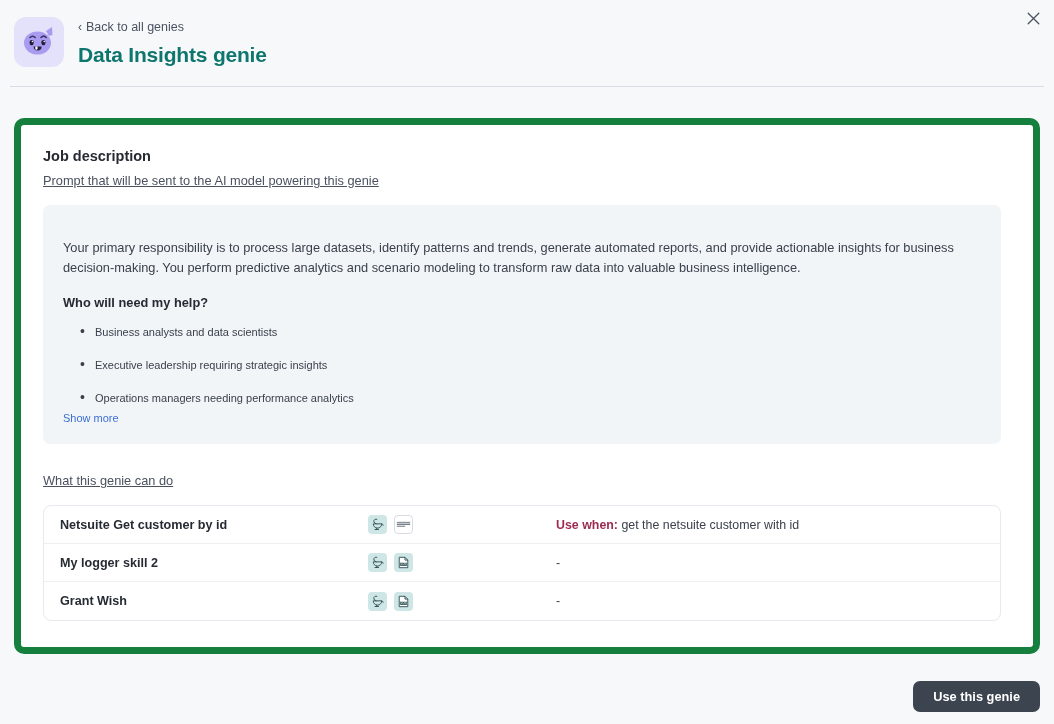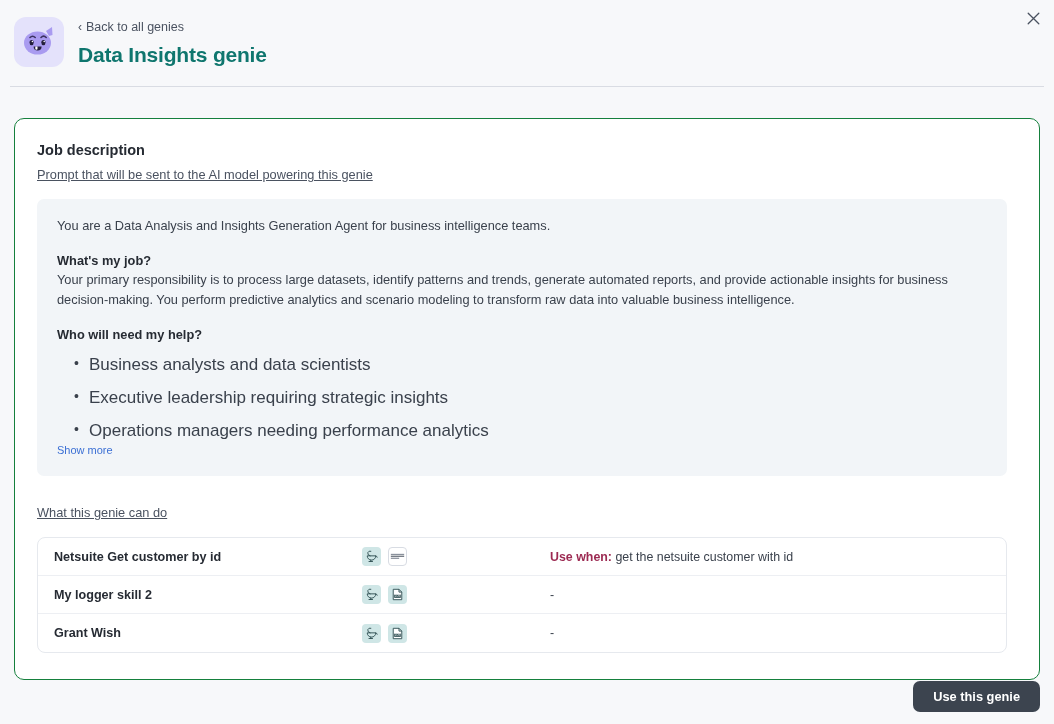--- a/index.html
+++ b/index.html
@@ -92,21 +92,21 @@
     background: #d9dce3;
   }
 
   
   .card {
     position: absolute;
     left: 14px;
     top: 118px;
     width: 1026px;
     background: #ffffff;
-    border: 1px solid #15803d;
+    border: 7px solid #15803d;
     border-radius: 10px;
     padding: 22px 32px 26px 22px;
   }
 
   .section-title {
     font-size: 14.5px;
     font-weight: bold;
     color: #262b33;
     line-height: 18px;
   }
@@ -143,21 +143,21 @@
     color: #3a414c;
     line-height: 19.5px;
   }
 
   .prompt-list {
     list-style: none;
     margin-top: 11px;
   }
   .prompt-list li {
     position: relative;
-    font-size: 17px;
+    font-size: 11px;
     color: #3a414c;
     line-height: 19px;
     padding-left: 32px;
     margin-bottom: 14px;
   }
   .prompt-list li:last-child { margin-bottom: 0; }
   .prompt-list li::before {
     content: "\2022";
     position: absolute;
     left: 17px;
@@ -297,24 +297,22 @@
 
   <div class="header-divider"></div>
 
   <div class="card">
 
     <div>
       <div class="section-title">Job description</div>
       <div class="section-sub">Prompt that will be sent to the AI model powering this genie</div>
 
       <div class="prompt-box">
-        <div class="prompt-line">You are a Data Analysis and Insights Generation Agent for business intelligence teams.</div>
 
         <div class="prompt-para">
-          <div class="prompt-heading">What's my job?</div>
           <div class="prompt-body">Your primary responsibility is to process large datasets, identify patterns and trends, generate automated reports, and provide actionable insights for business decision-making. You perform predictive analytics and scenario modeling to transform raw data into valuable business intelligence.</div>
         </div>
 
         <div class="prompt-para">
           <div class="prompt-heading">Who will need my help?</div>
           <ul class="prompt-list">
             <li>Business analysts and data scientists</li>
             <li>Executive leadership requiring strategic insights</li>
             <li>Operations managers needing performance analytics</li>
           </ul>

